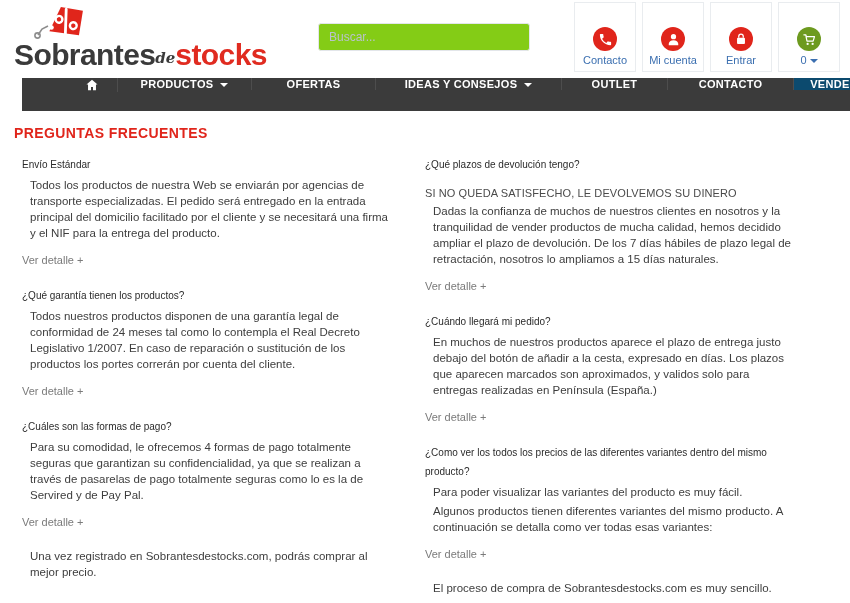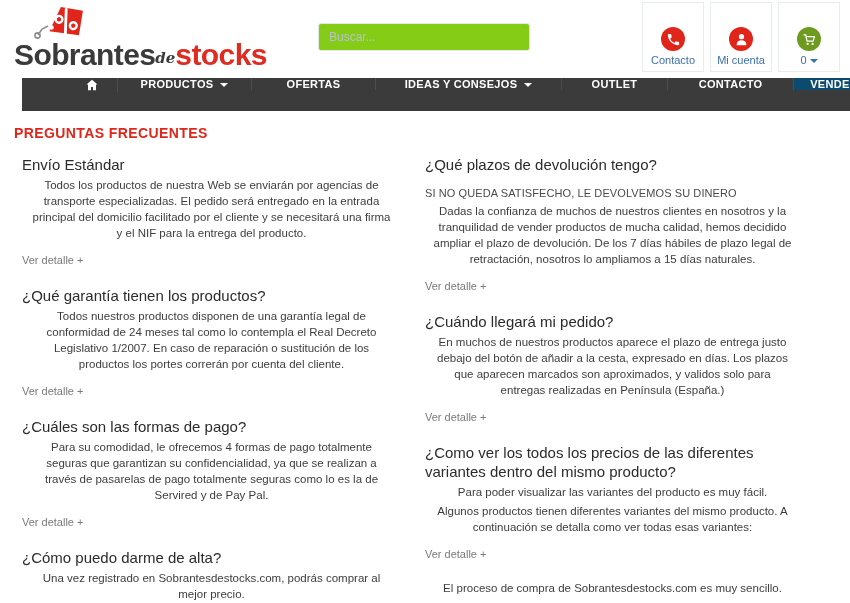--- a/index.html
+++ b/index.html
@@ -204,39 +204,38 @@
     width: 403px;
     box-sizing: border-box;
   }
   .col-left { padding-left: 22px; padding-right: 10px; }
   .col-right { padding-left: 22px; padding-right: 14px; }
 
   .faq {
     margin-bottom: 18px;
   }
   .faq-title {
-    font-size: 15px;
+    font-size: 10px;
     color: #2b2b2b;
     line-height: 19px;
     margin: 0 0 3px 0;
     font-weight: normal;
   }
   .faq-sub {
     font-size: 11px;
     color: #4a4a4a;
     line-height: 15px;
     margin: 12px 0 2px 0;
     letter-spacing: 0.1px;
   }
   .faq-body {
     font-size: 11.5px;
     color: #3d3d3d;
     line-height: 16px;
     margin: 0 0 3px 8px;
-    text-align: center;
   }
   .faq-link {
     font-size: 11px;
     color: #7a7a7a;
     margin-top: 10px;
     display: inline-block;
     cursor: pointer;
   }
 </style>
 </head>
@@ -281,20 +280,29 @@
       <div class="icon-box">
         <span class="circ circ-red">
           <svg width="15" height="15" viewBox="0 0 24 24" fill="#ffffff">
             <circle cx="12" cy="7.5" r="4.2"></circle>
             <path d="M12 13c-4.2 0-7.6 2.6-7.6 5.8V21h15.2v-2.2C19.6 15.6 16.2 13 12 13z"></path>
           </svg>
         </span>
         <span class="icon-label">Mi cuenta</span>
       </div>
 
+      <div class="icon-box">
+        <span class="circ circ-red">
+          <svg width="14" height="14" viewBox="0 0 24 24" fill="#ffffff">
+            <path d="M7 10V7.5a5 5 0 0 1 10 0V10h-2.2V7.5a2.8 2.8 0 0 0-5.6 0V10H7z"></path>
+            <rect x="5.2" y="10" width="13.6" height="10.5" rx="1.6"></rect>
+          </svg>
+        </span>
+        <span class="icon-label">Entrar</span>
+      </div>
 
       <div class="icon-box">
         <span class="circ circ-green">
           <svg width="15" height="15" viewBox="0 0 24 24" fill="#ffffff">
             <path d="M3 4.5h3l1 3h13l-2.2 7H8L6.5 7.5" fill="none" stroke="#ffffff" stroke-width="2" stroke-linecap="round" stroke-linejoin="round"></path>
             <circle cx="9" cy="19" r="1.8"></circle>
             <circle cx="17" cy="19" r="1.8"></circle>
           </svg>
         </span>
         <span class="cart-label"><span>0</span><i class="caret-blue"></i></span>
@@ -333,21 +341,20 @@
 
   <div class="content">
     <div class="page-title">PREGUNTAS FRECUENTES</div>
 
     <div class="columns">
       <div class="col col-left" id="col-left">
           <div class="faq"><div class="faq-title">Envío Estándar</div><div class="faq-body">Todos los productos de nuestra Web se enviarán por agencias de transporte especializadas. El pedido será entregado en la entrada principal del domicilio facilitado por el cliente y se necesitará una firma y el NIF para la entrega del producto.</div><span class="faq-link">Ver detalle +</span></div>
           <div class="faq"><div class="faq-title">¿Qué garantía tienen los productos?</div><div class="faq-body">Todos nuestros productos disponen de una garantía legal de conformidad de 24 meses tal como lo contempla el Real Decreto Legislativo 1/2007. En caso de reparación o sustitución de los productos los portes correrán por cuenta del cliente.</div><span class="faq-link">Ver detalle +</span></div>
           <div class="faq"><div class="faq-title">¿Cuáles son las formas de pago?</div><div class="faq-body">Para su comodidad, le ofrecemos 4 formas de pago totalmente seguras que garantizan su confidencialidad, ya que se realizan a través de pasarelas de pago totalmente seguras como lo es la de Servired y de Pay Pal.</div><span class="faq-link">Ver detalle +</span></div>
           <div class="faq">
-            <div class="faq-title">¿Cómo puedo darme de alta?</div>
             <div class="faq-body">Una vez registrado en Sobrantesdestocks.com, podrás comprar al mejor precio.</div>
           </div>
         </div>
       <div class="col col-right" id="col-right">
           <div class="faq"><div class="faq-title">¿Qué plazos de devolución tengo?</div><div class="faq-sub">SI NO QUEDA SATISFECHO, LE DEVOLVEMOS SU DINERO</div><div class="faq-body">Dadas la confianza de muchos de nuestros clientes en nosotros y la tranquilidad de vender productos de mucha calidad, hemos decidido ampliar el plazo de devolución. De los 7 días hábiles de plazo legal de retractación, nosotros lo ampliamos a 15 días naturales.</div><span class="faq-link">Ver detalle +</span></div>
           <div class="faq"><div class="faq-title">¿Cuándo llegará mi pedido?</div><div class="faq-body">En muchos de nuestros productos aparece el plazo de entrega justo debajo del botón de añadir a la cesta, expresado en días. Los plazos que aparecen marcados son aproximados, y validos solo para entregas realizadas en Península (España.)</div><span class="faq-link">Ver detalle +</span></div>
           <div class="faq"><div class="faq-title">¿Como ver los todos los precios de las diferentes variantes dentro del mismo producto?</div><div class="faq-body">Para poder visualizar las variantes del producto es muy fácil.</div><div class="faq-body">Algunos productos tienen diferentes variantes del mismo producto. A continuación se detalla como ver todas esas variantes:</div><span class="faq-link">Ver detalle +</span></div>
           <div class="faq">
             <div class="faq-body">El proceso de compra de Sobrantesdestocks.com es muy sencillo.</div>
           </div>

